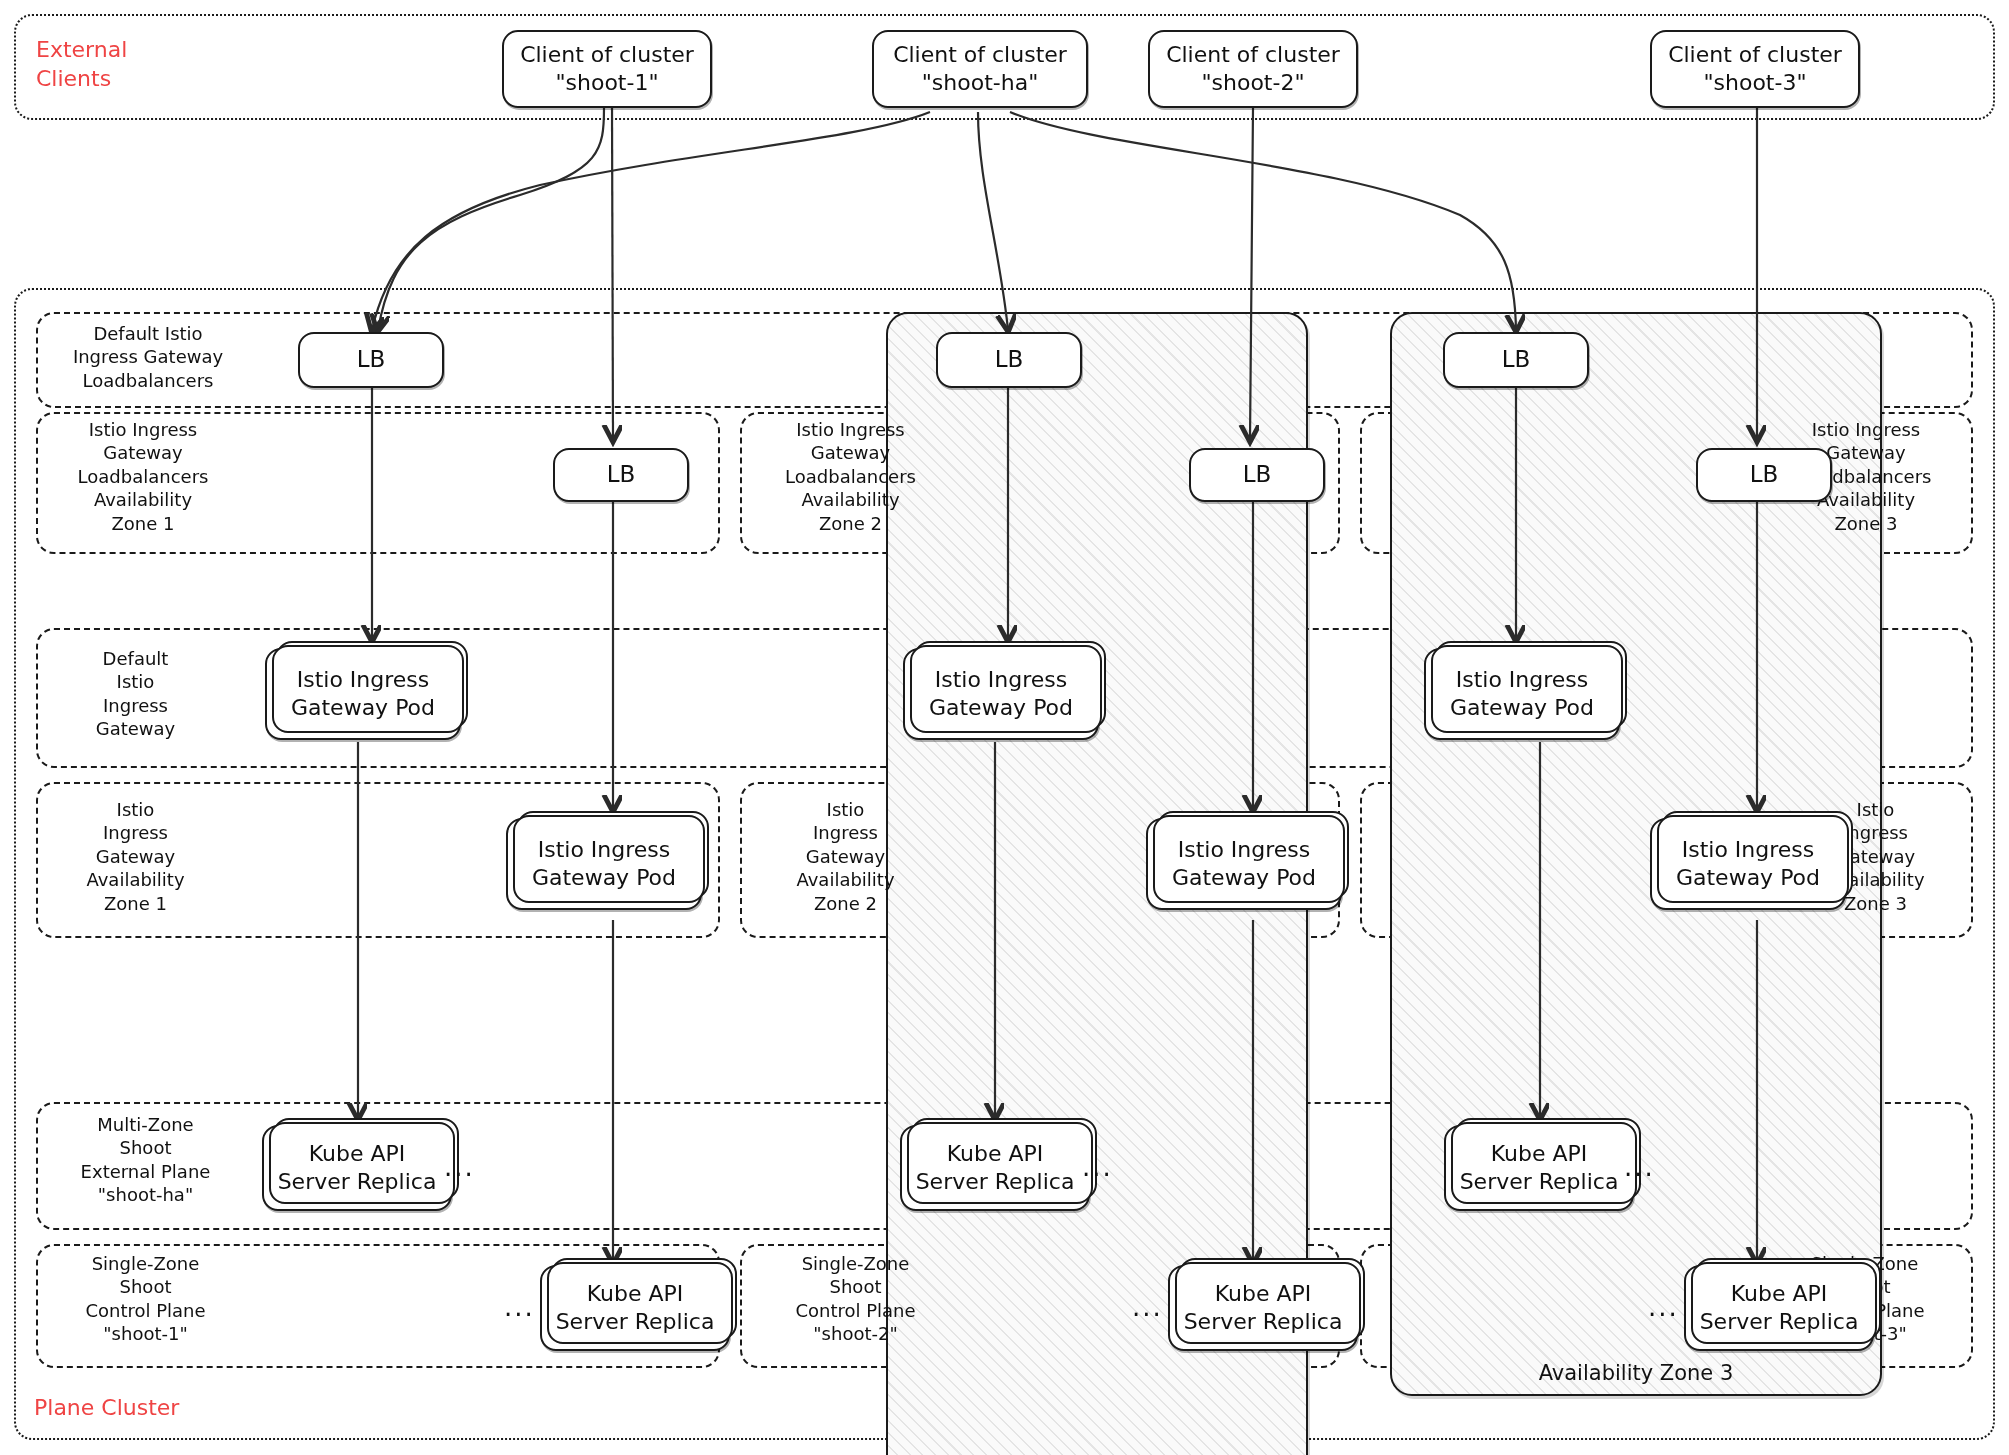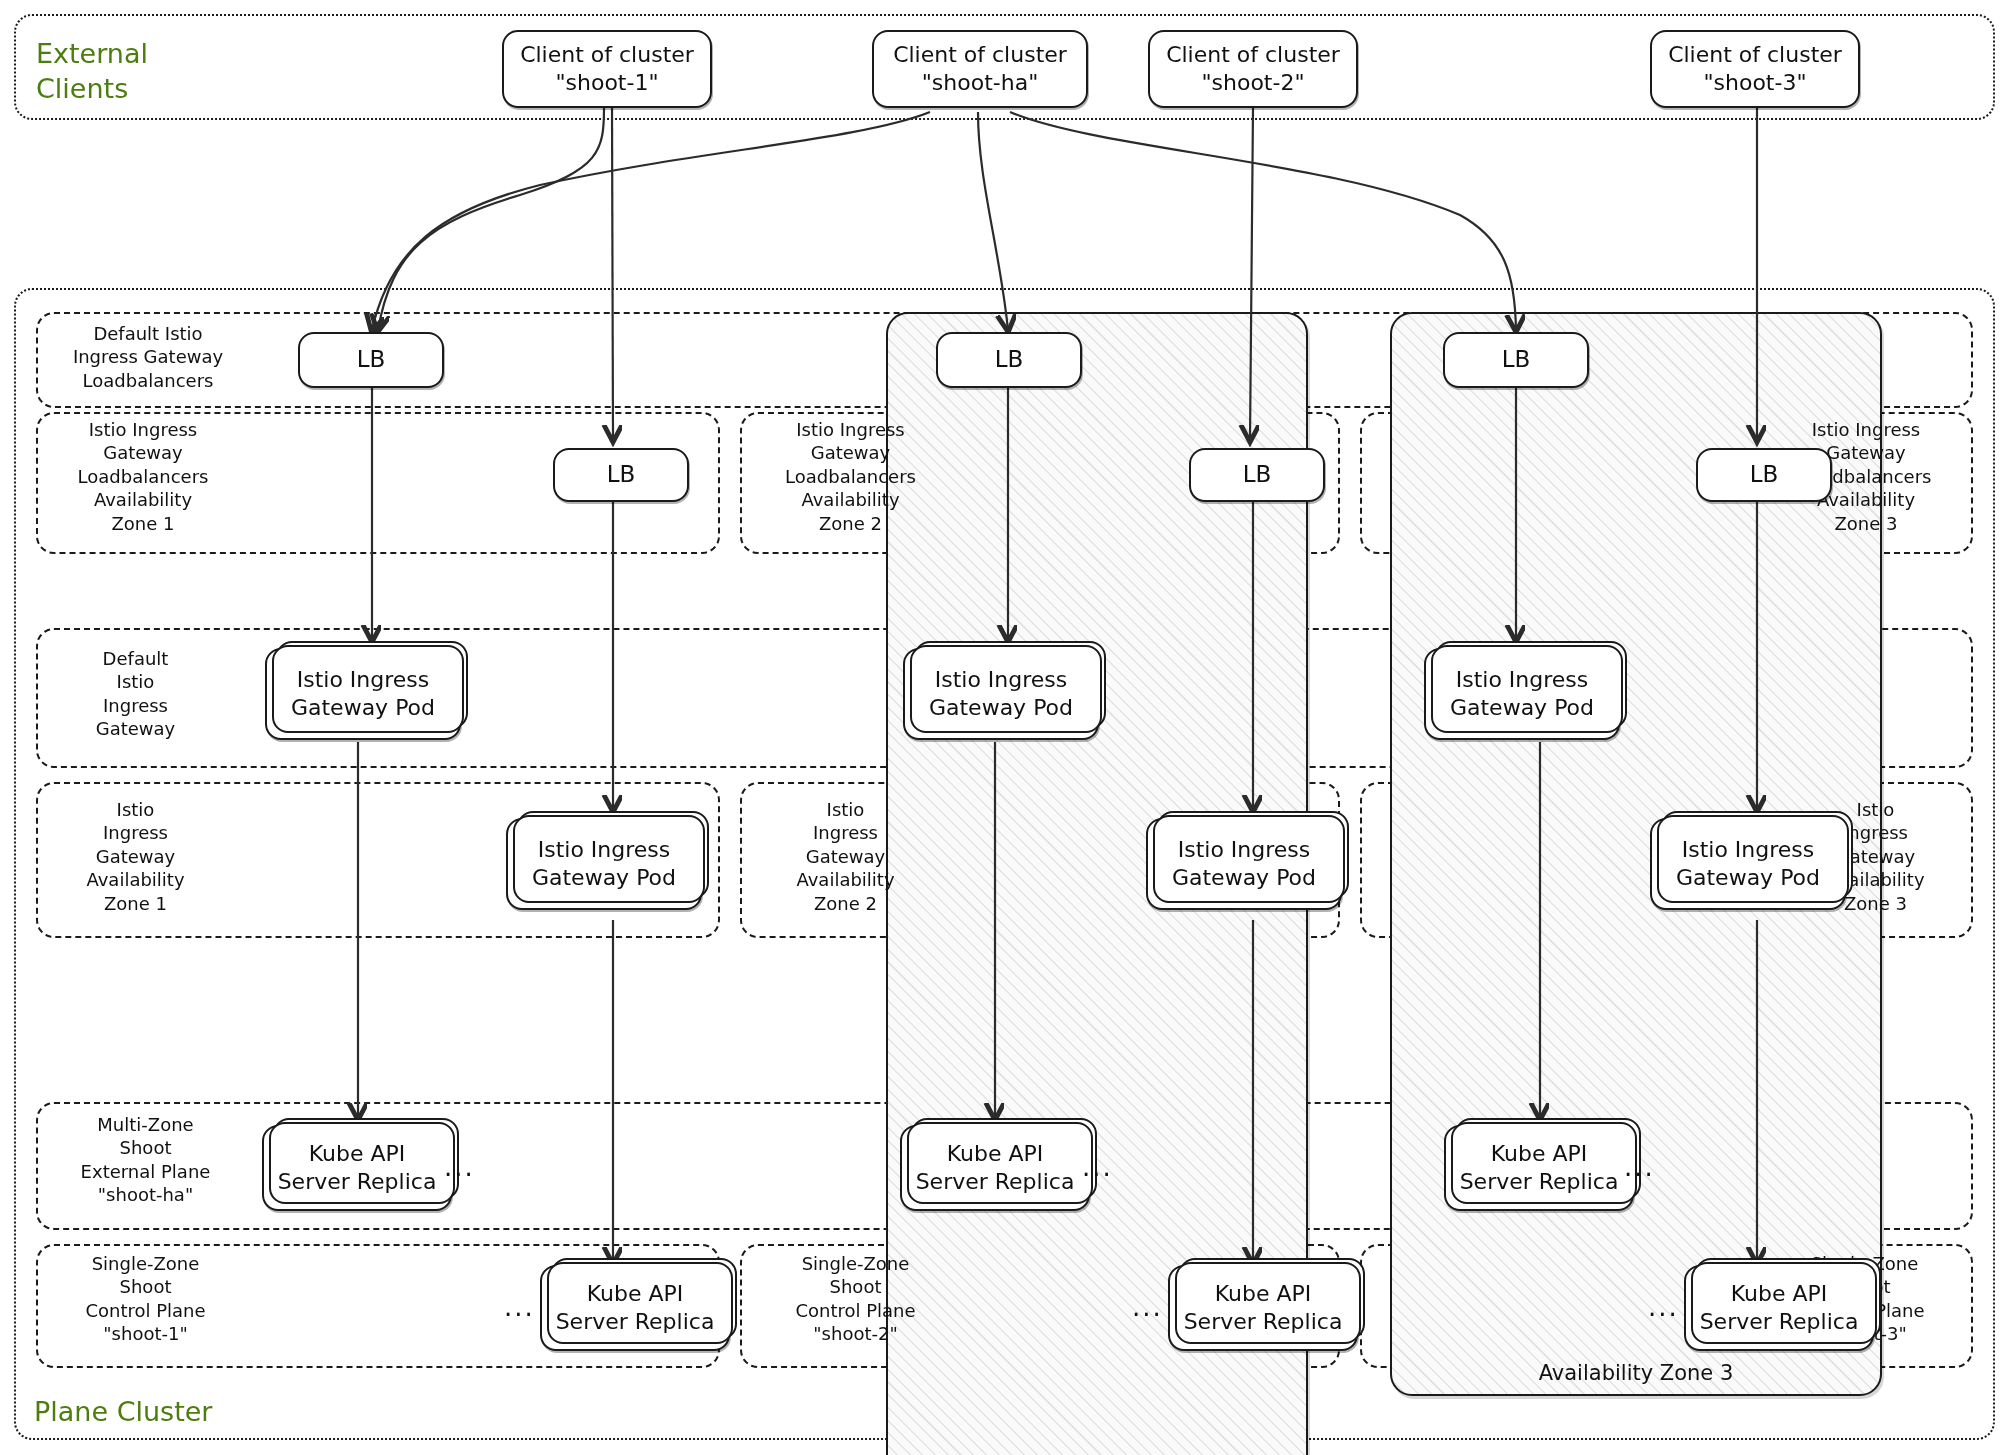--- a/index.html
+++ b/index.html
@@ -97,23 +97,23 @@
     font-size:18px;
     line-height:1.3;
     color:#111;
     z-index:5;
     pointer-events:none;
     white-space:pre-line;
   }
 
   .corner-label{
     position:absolute;
-    font-size:27px;
+    font-size:22px;
     line-height:1.3;
-    color:#4d7c0f;
+    color:#ef4444;
     z-index:5;
     white-space:pre-line;
   }
 
   .ellipsis{
     position:absolute;
     font-size:26px;
     letter-spacing:2px;
     color:#111;
     z-index:7;

